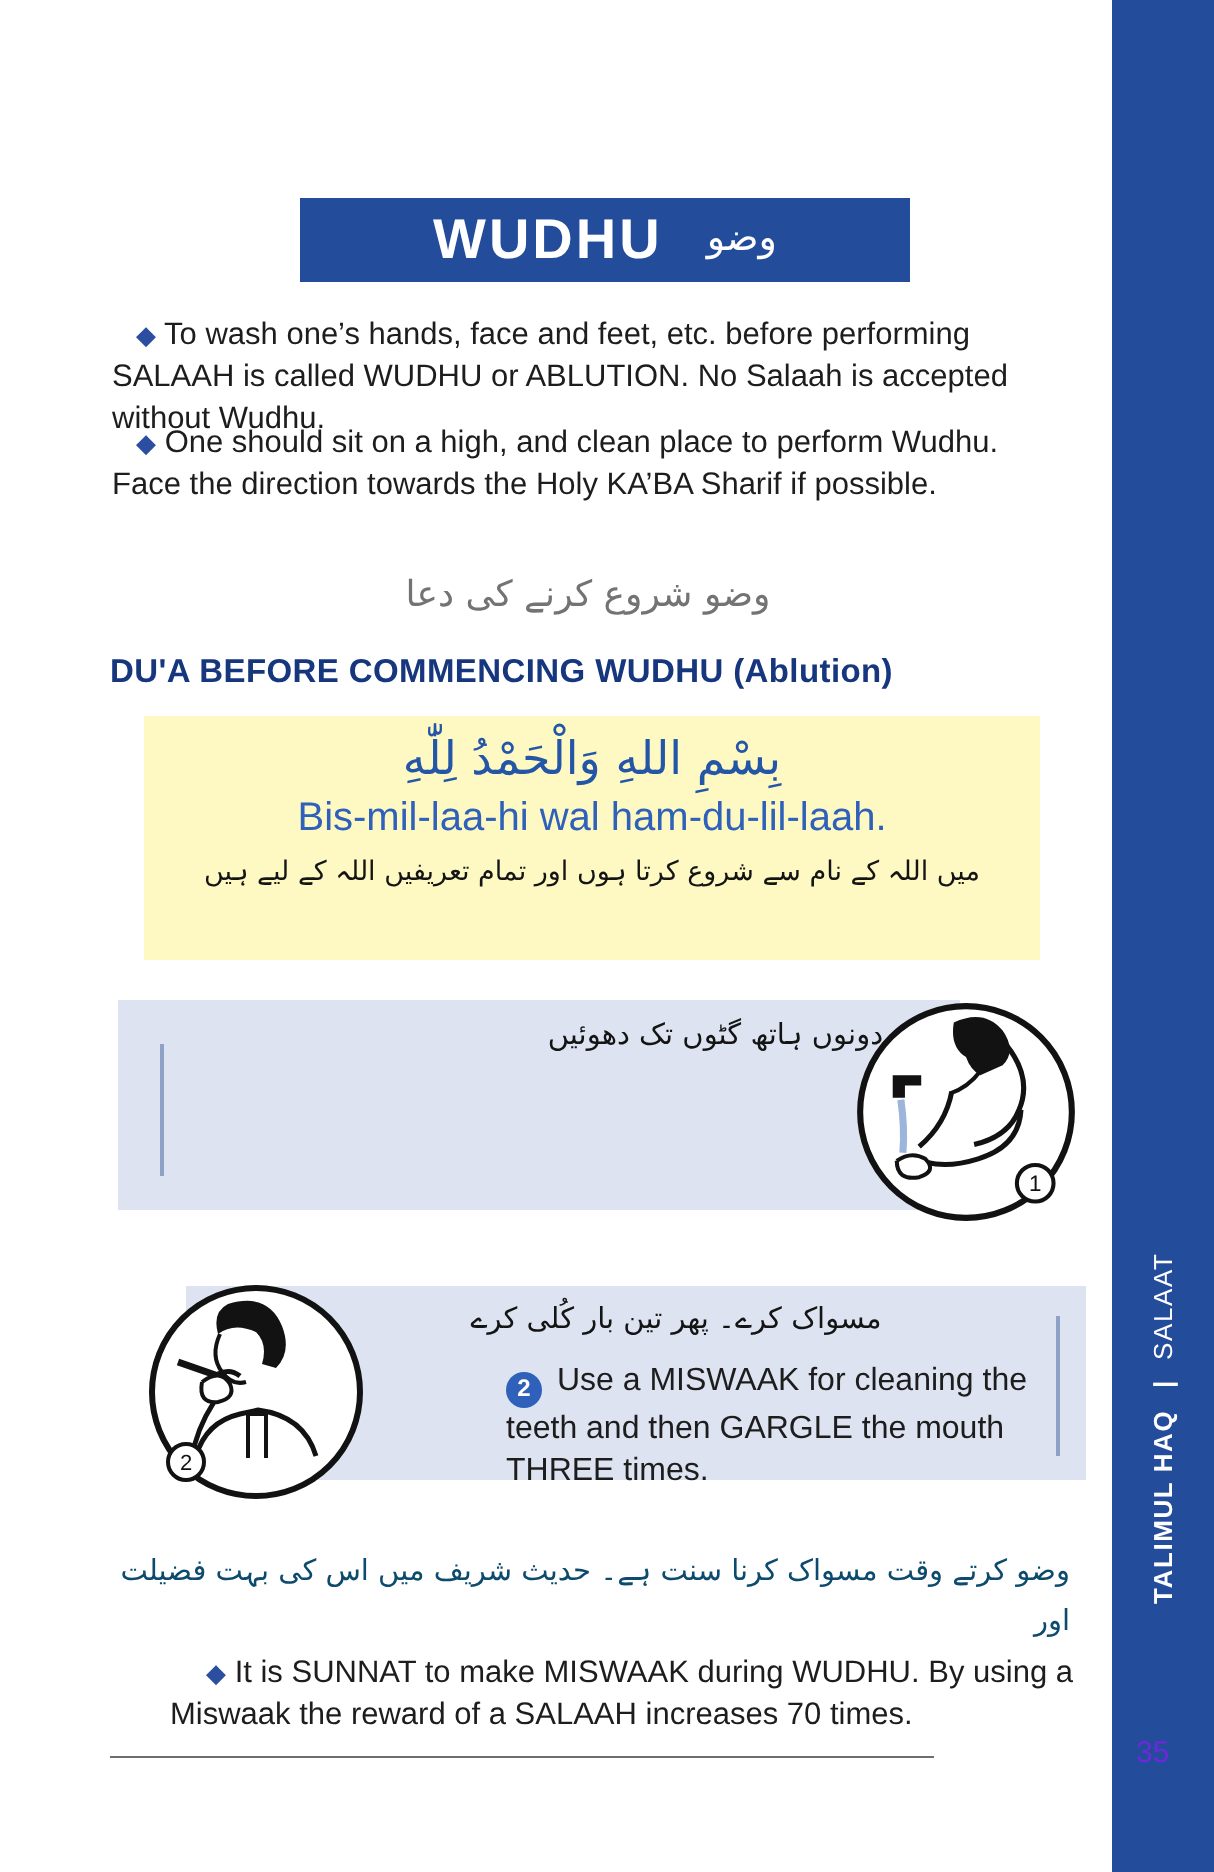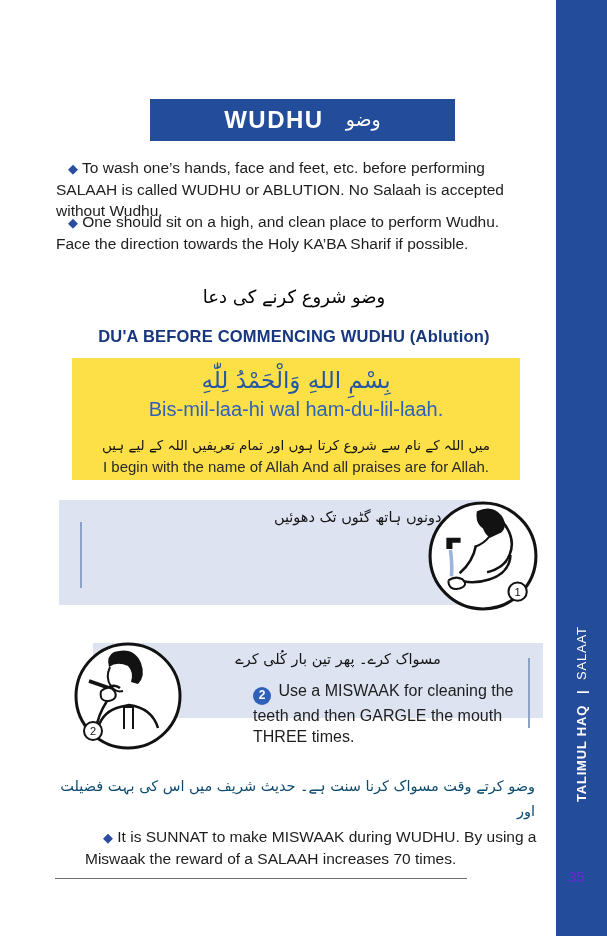--- a/index.html
+++ b/index.html
@@ -24,47 +24,47 @@
   .sidebar-label .bold { font-weight:bold; }
   .sidebar-label .sep { margin:10px 0; font-weight:bold; }
   .page-num { position:absolute; top:868px; left:568px; color:#6d28d9; font-size:15px; }
 
   
   .banner {
     position:absolute; left:150px; top:99px; width:305px; height:42px;
     background:#234c9b; color:#fff;
     display:flex; align-items:center; justify-content:center; gap:22px;
   }
-  .banner-en { font-size:24px; font-weight:bold; letter-spacing:1.5px; }
+  .banner-en { font-size:28px; font-weight:bold; letter-spacing:1.5px; }
   .banner-ar { font-size:19px; padding-bottom:3px; }
 
   
   .para { position:absolute; left:56px; width:478px; font-size:15.5px; line-height:21px; color:#1d1d1d; text-indent:12px; }
   #para1 { top:157px; }
   #para2 { top:211px; }
   .diamond { color:#2b4ea0; font-size:13px; }
 
   
-  .urdu-dua { position:absolute; left:55px; top:286px; width:478px; text-align:center; font-size:18px; color:#000000; }
-  .dua-en   { position:absolute; left:55px; top:327px; width:478px; text-align:center; font-weight:bold; font-size:16.5px; color:#16367d; letter-spacing:0.2px; }
+  .urdu-dua { position:absolute; left:55px; top:286px; width:478px; text-align:center; font-size:18px; color:#737373; }
+  .dua-en   { position:absolute; left:55px; top:327px; width:478px; font-weight:bold; font-size:16.5px; color:#16367d; letter-spacing:0.2px; }
 
   
   .bismillah-box {
     position:absolute; left:72px; top:358px; width:448px; height:122px;
-    background:#fde047; text-align:center;
+    background:#fef9c3; text-align:center;
   }
   .arabic-line { margin-top:7px; font-size:23px; color:#2456a8; line-height:30px; }
   .translit    { font-size:20px; color:#2f61ba; margin-top:3px; }
-  .urdu-trans  { font-size:13.5px; color:#141414; margin-top:16px; }
+  .urdu-trans  { font-size:13.5px; color:#141414; margin-top:6px; }
   .eng-trans   { font-size:15px; color:#2a2a2a; margin-top:5px; }
 
   
   .step-box { position:absolute; background:#dde3f1; }
   #step1 { left:59px; top:500px; width:421px; height:105px; }
-  #step2 { left:93px; top:643px; width:450px; height:75px; }
+  #step2 { left:93px; top:643px; width:450px; height:97px; }
   .accent { position:absolute; width:2px; background:#8ea2c6; }
   #step1 .accent { left:21px; top:22px; height:66px; }
   #step2 .accent { right:13px; top:15px; height:70px; }
   .step-urdu { position:absolute; text-align:center; font-size:14.5px; color:#141414; }
   #step1 .step-urdu { left:186px; top:9px; width:300px; }
   #step2 .step-urdu { left:95px;  top:8px; width:300px; }
   .step-text { position:absolute; font-size:16px; line-height:21px; color:#1d1d1d; }
   #step1 .step-text { left:36px; top:40px; width:352px; }
   #step2 .step-text { left:160px; top:37px; width:272px; }
   .badge {
@@ -101,21 +101,20 @@
   <span>One should sit on a high, and clean place to perform Wudhu. Face the direction towards the Holy KA’BA Sharif if possible.</span>
 </p>
 
 <div class="urdu-dua ar">وضو شروع کرنے کی دعا</div>
 <div class="dua-en">DU'A BEFORE COMMENCING WUDHU (Ablution)</div>
 
 <div class="bismillah-box">
   <div class="arabic-line ar">بِسْمِ اللهِ وَالْحَمْدُ لِلّٰهِ</div>
   <div class="translit">Bis-mil-laa-hi wal ham-du-lil-laah.</div>
   <div class="urdu-trans ar">میں اللہ کے نام سے شروع کرتا ہوں اور تمام تعریفیں اللہ کے لیے ہیں</div>
-  <div class="eng-trans">I begin with the name of Allah And all praises are for Allah.</div>
 </div>
 
 <div class="step-box" id="step1">
   <div class="accent"></div>
   <div class="step-urdu ar">پہلے تین بار دونوں ہاتھ گٹوں تک دھوئیں</div>
 </div>
 
 <svg class="illus" id="illus1" viewBox="0 0 112 112">
   <circle cx="56" cy="56" r="52" fill="#ffffff" stroke="#121212" stroke-width="3"></circle>
   <path d="M20 38 h14 v5 h-8 v6 h-6 z" fill="#121212"></path>

